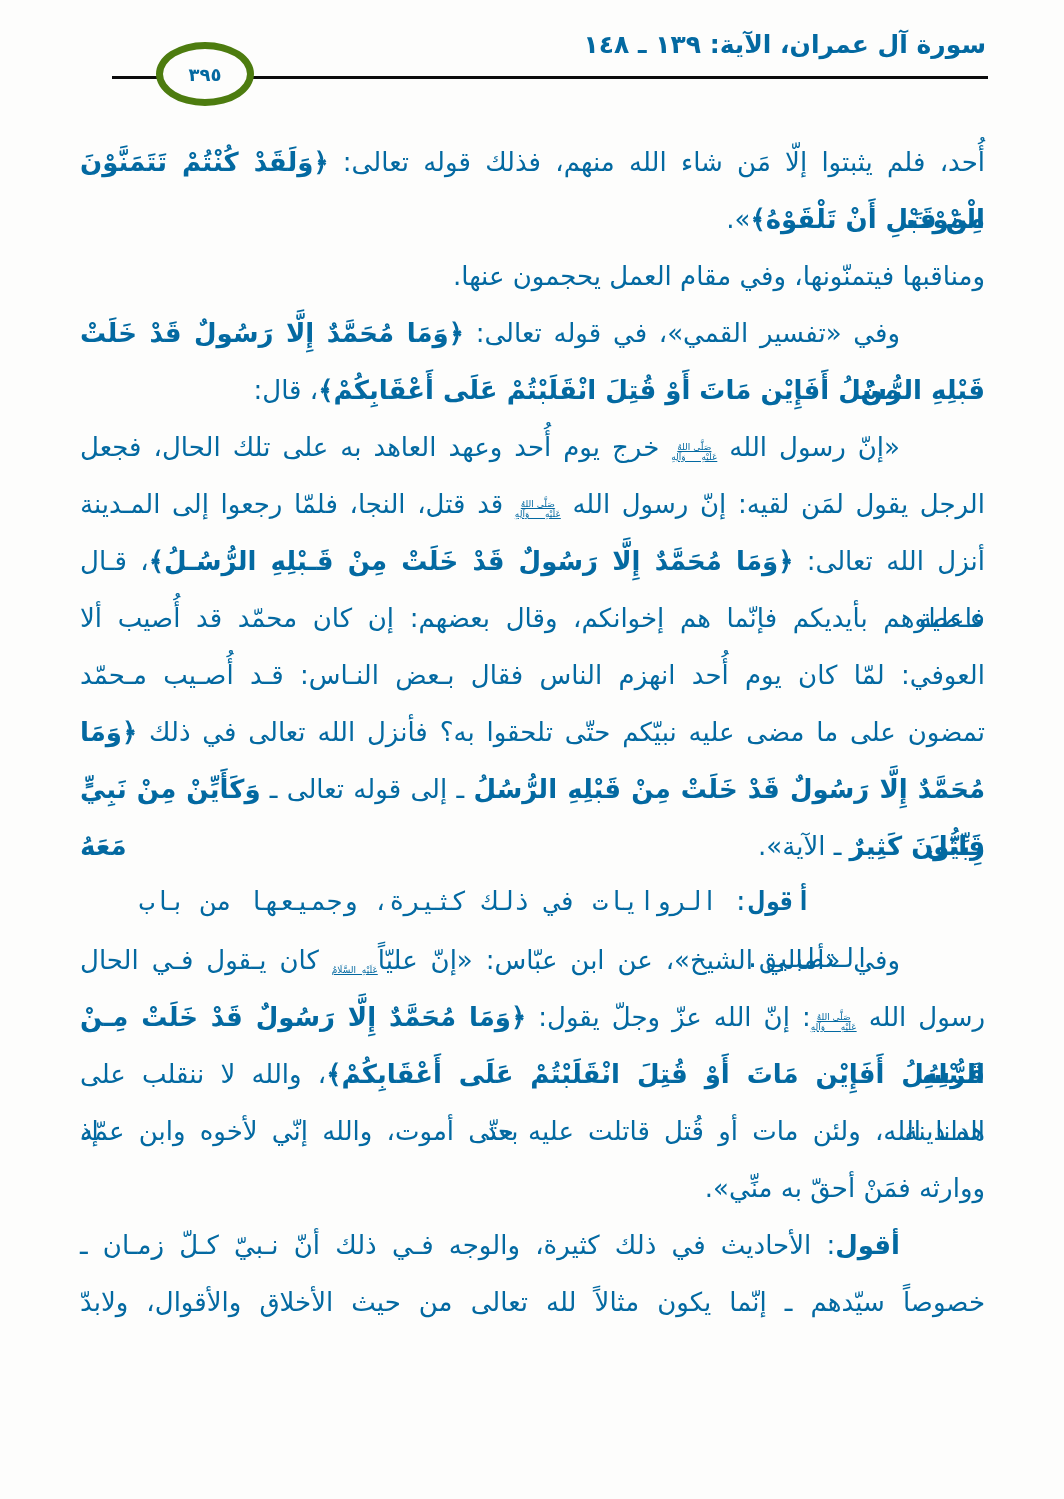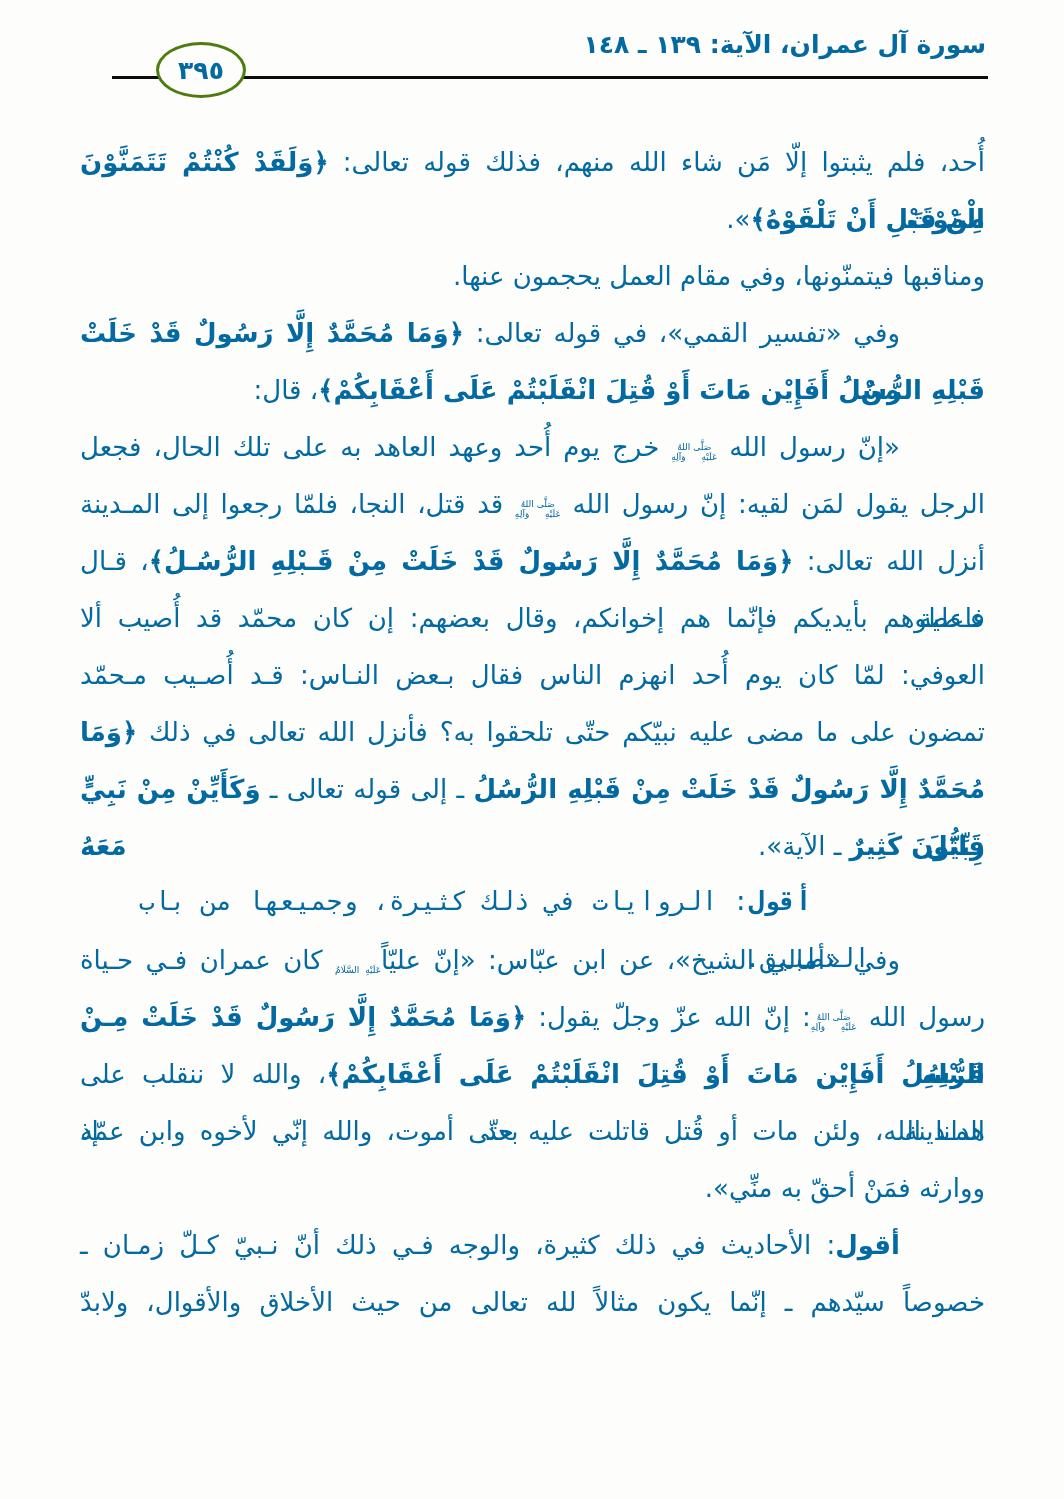--- a/index.html
+++ b/index.html
@@ -21,24 +21,24 @@
     letter-spacing:0px;
     white-space:nowrap;
   }
   .hdr-rule{
     position:absolute;top:76px;left:112px;right:76px;
     height:3px;background:#0c0c0c;z-index:1;
   }
   .page-num-badge{
     position:absolute;top:42px;left:156px;
     width:84px;height:50px;
-    border:3px solid #4d7c0f;border-radius:50%;
+    border:7px solid #4d7c0f;border-radius:50%;
     background:#fdfdfc;z-index:2;
     display:flex;align-items:center;justify-content:center;
-    font-size:25px;font-weight:bold;
+    font-size:18px;font-weight:bold;
   }
   
   .body-text-block{
     position:absolute;top:134px;right:79px;left:80px;
   }
   .line{
     height:57px;line-height:57px;
     font-size:26px;
     direction:rtl;
   }
@@ -49,20 +49,21 @@
   .seg.strong{font-weight:700;}
   .honorific{
     display:inline-block;
     width:46px;
     font-size:9px;line-height:10px;
     text-align:center;
     vertical-align:-4px;
     white-space:normal;
     font-weight:400;
     letter-spacing:0;
+    text-decoration:underline;
   }
 </style>
 </head>
 <body>
 
 <div class="page">
   <div class="hdr-title">سورة آل عمران، الآية: ١٣٩ ـ ١٤٨</div>
   <div class="hdr-rule"></div>
   <div class="page-num-badge">
     <span>٣٩٥</span>
@@ -86,21 +87,21 @@
         <div class="line justify"><span class="seg">فاعطوهم بأيديكم فإنّما هم إخوانكم، وقال بعضهم: إن كان محمّد قد أُصيب ألا</span></div>
         <div class="line justify"><span class="seg">العوفي: لمّا كان يوم أُحد انهزم الناس فقال بـعض النـاس: قـد أُصـيب مـحمّد</span></div>
         <div class="line justify"><span class="seg">تمضون على ما مضى عليه نبيّكم حتّى تلحقوا به؟ فأنزل الله تعالى في ذلك </span><span class="seg verse">﴿وَمَا</span></div>
         <div class="line justify"><span class="seg verse">مُحَمَّدٌ إِلَّا رَسُولٌ قَدْ خَلَتْ مِنْ قَبْلِهِ الرُّسُلُ</span><span class="seg"> ـ إلى قوله تعالى ـ </span><span class="seg verse">وَكَأَيِّنْ مِنْ نَبِيٍّ قَاتَلَ مَعَهُ</span></div>
         <div class="line start"><span class="seg verse">رِبِّيُّونَ كَثِيرٌ</span><span class="seg"> ـ الآية».</span></div>
       </div>
       <div>
         <div class="line start" style="padding-right: 115px; font-family: Liberation Mono, monospace;"><span class="seg strong">أقول</span><span class="seg">: الروايات في ذلك كثيرة، وجميعها من باب التطبيق.</span></div>
       </div>
       <div>
-        <div class="line justify" style="padding-right: 85px;"><span class="seg">وفي «أمالي الشيخ»، عن ابن عبّاس: «إنّ عليّاً</span><span class="honorific">عَلَيْهِ السَّلَامُ</span><span class="seg"> كان عمران فـي حـياة</span></div>
+        <div class="line justify" style="padding-right: 85px;"><span class="seg">وفي «أمالي الشيخ»، عن ابن عبّاس: «إنّ عليّاً</span><span class="honorific">عَلَيْهِ السَّلَامُ</span><span class="seg"> كان يـقول فـي الحال</span></div>
         <div class="line justify"><span class="seg">رسول الله </span><span class="honorific">صَلَّى اللهُ عَلَيْهِ وَآلِهِ</span><span class="seg">: إنّ الله عزّ وجلّ يقول: </span><span class="seg verse">﴿وَمَا مُحَمَّدٌ إِلَّا رَسُولٌ قَدْ خَلَتْ مِـنْ قَـبْلِهِ</span></div>
         <div class="line justify"><span class="seg verse">الرُّسُلُ أَفَإِيْن مَاتَ أَوْ قُتِلَ انْقَلَبْتُمْ عَلَى أَعْقَابِكُمْ﴾</span><span class="seg">، والله لا ننقلب على المـدينة بعد إذ</span></div>
         <div class="line justify"><span class="seg">هدانا الله، ولئن مات أو قُتل قاتلت عليه حتّى أموت، والله إنّي لأخوه وابن عمّه</span></div>
         <div class="line start"><span class="seg">ووارثه فمَنْ أحقّ به منِّي».</span></div>
       </div>
       <div>
         <div class="line justify" style="padding-right: 85px;"><span class="seg strong">أقول</span><span class="seg">: الأحاديث في ذلك كثيرة، والوجه فـي ذلك أنّ نـبيّ كـلّ زمـان ـ</span></div>
         <div class="line justify"><span class="seg">خصوصاً سيّدهم ـ إنّما يكون مثالاً لله تعالى من حيث الأخلاق والأقوال، ولابدّ</span></div>
       </div>
     </div>

